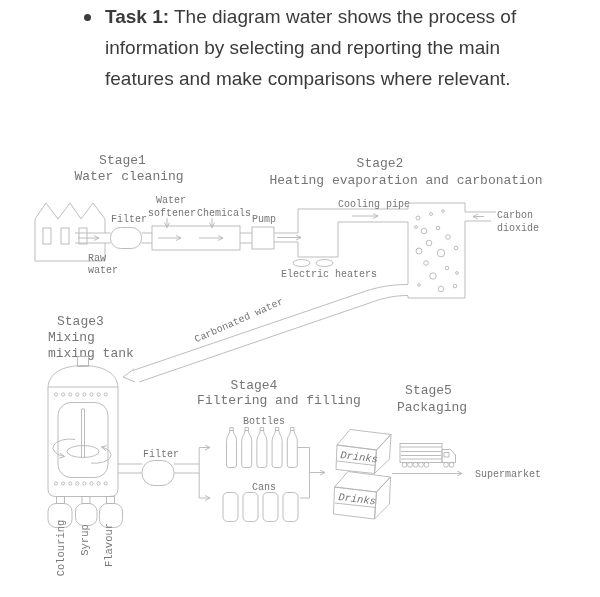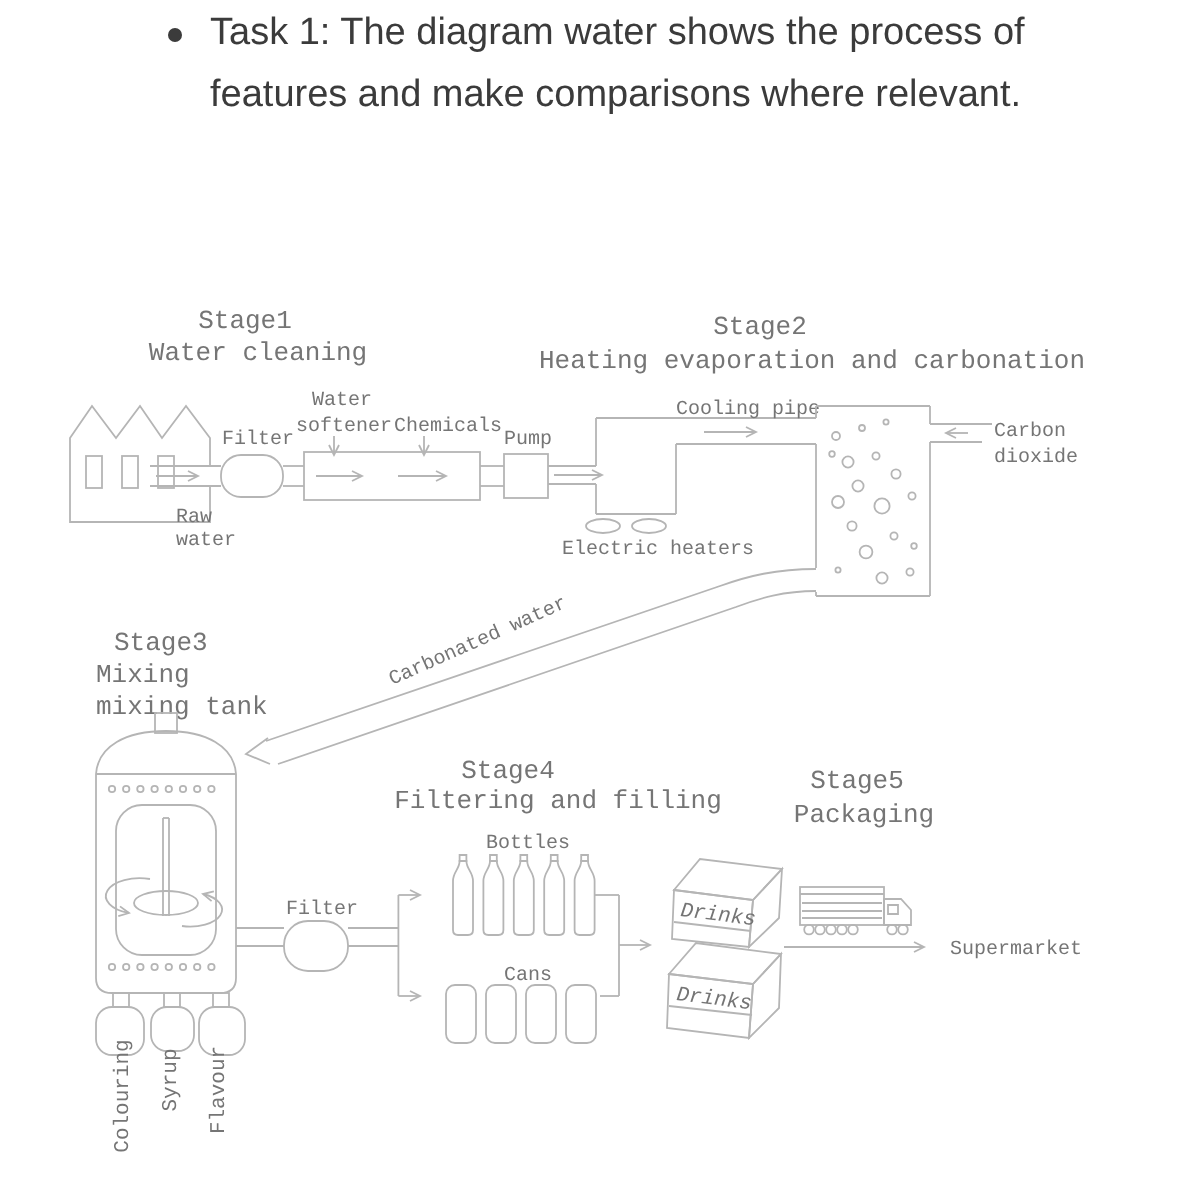--- a/index.html
+++ b/index.html
@@ -4,38 +4,39 @@
 <style>
   html,body{margin:0;padding:0;background:#fff;}
   body{width:600px;height:597px;position:relative;overflow:hidden;
        font-family:"Liberation Sans",sans-serif;}
   .task{position:absolute;left:0;top:0;width:600px;}
   .bullet{position:absolute;left:84px;top:14px;width:7px;height:7px;
           border-radius:50%;background:#3b3b3b;}
   .task-text{position:absolute;left:105px;top:1px;width:400px;
              font-size:19px;line-height:31px;color:#3b3b3b;}
   .task-text .line{white-space:nowrap;}
-  .task-text b{font-weight:400;}
+  .task-text b{font-weight:700;}
   svg.diagram{position:absolute;left:0;top:0;}
   svg .ln{stroke:#b5b5b5;stroke-width:0.9;fill:none;}
   svg text{font-family:"Liberation Mono","DejaVu Sans Mono",monospace;
            fill:#757575;stroke:none;}
   .t13{font-size:13px;}
   .t10{font-size:10px;}
   .t105{font-size:10.5px;}
   .mid{text-anchor:middle;}
   .ital{font-style:italic;}
 </style>
 </head>
 <body>
 
 <div class="task">
   <span class="bullet"></span>
   <div class="task-text">
     <div class="line"><b>Task 1:</b><span> The diagram water shows the process of</span></div>
+    <div class="line">information by selecting and reporting the main</div>
     <div class="line">features and make comparisons where relevant.</div>
   </div>
 </div>
 
 <svg class="diagram" width="600" height="597" viewBox="0 0 600 597" xmlns="http://www.w3.org/2000/svg">
   <defs>
     <marker id="ar" markerWidth="9" markerHeight="9" refX="5.5" refY="3" orient="auto" markerUnits="userSpaceOnUse">
       <path d="M0.5,0.5 L5.5,3 L0.5,5.5" fill="none" stroke="#b5b5b5" stroke-width="0.9"></path>
     </marker>
     <symbol id="bottle" overflow="visible">

